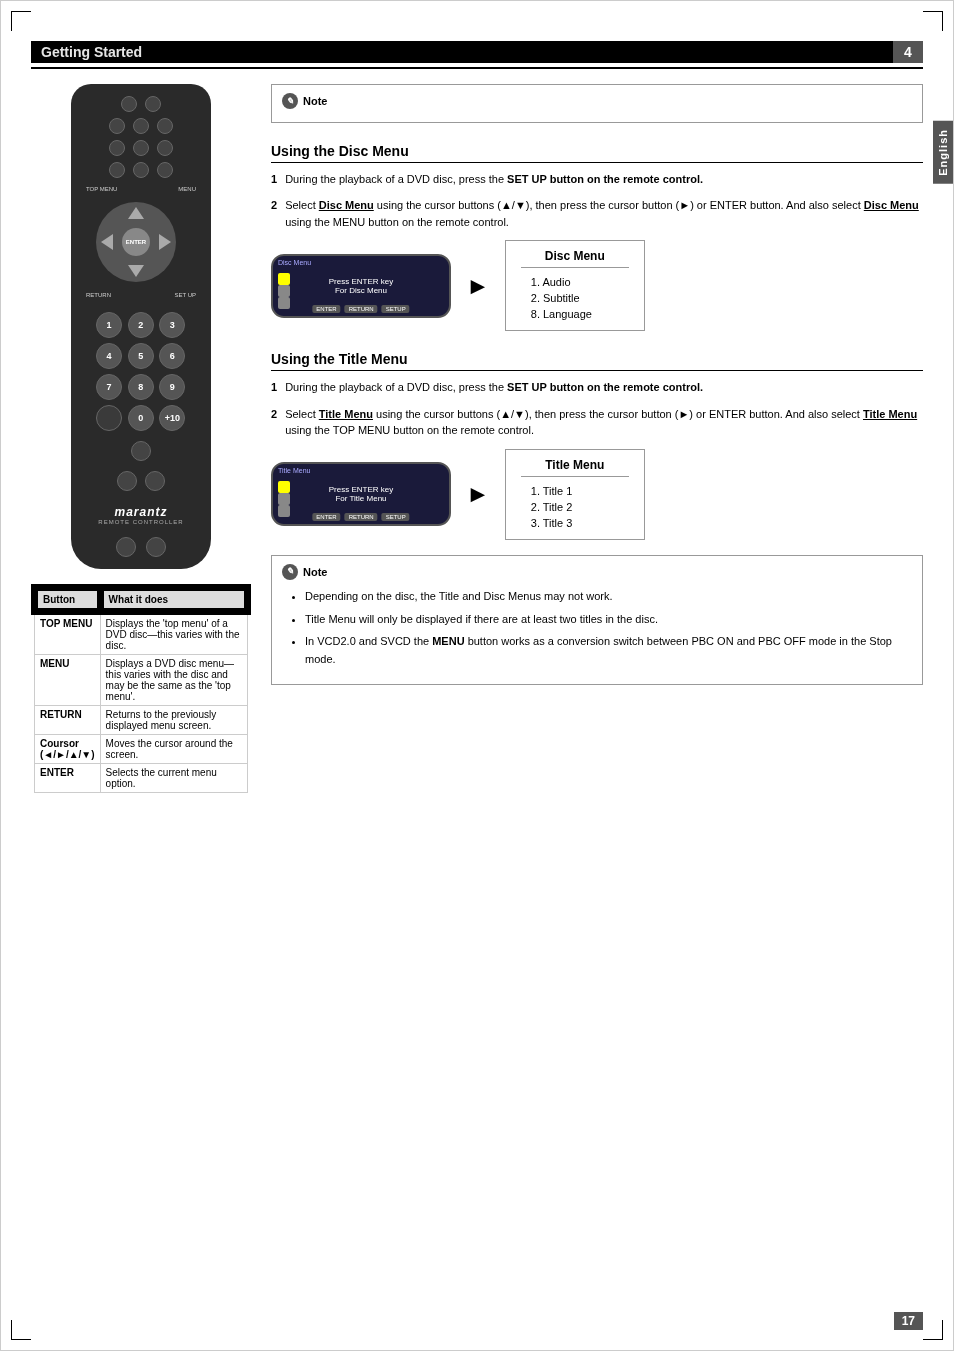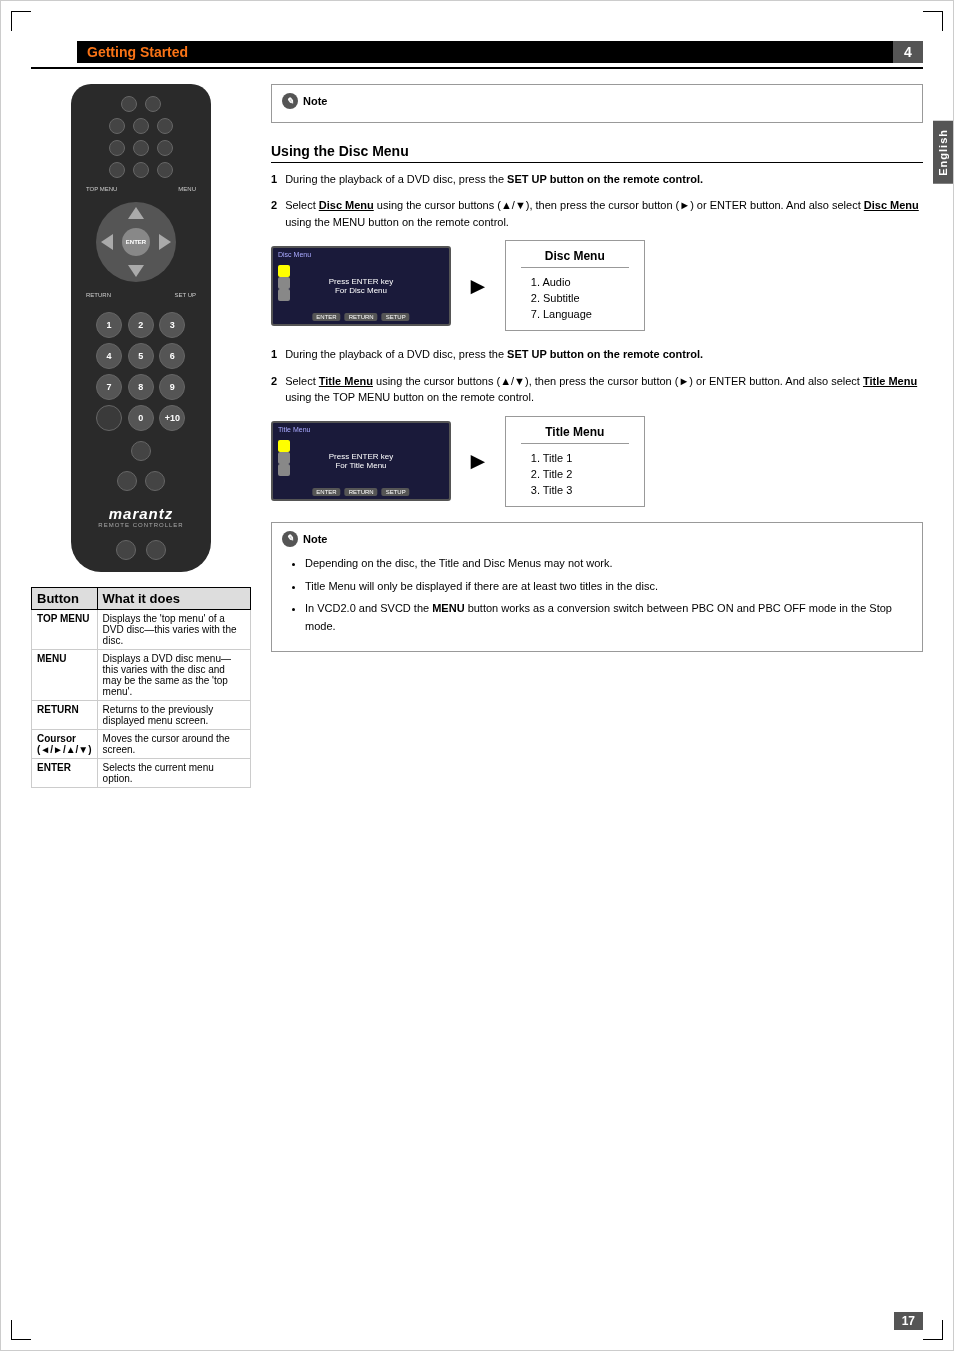--- a/index.html
+++ b/index.html
@@ -37,26 +37,25 @@
     
     .header-bar {
       display: flex;
       align-items: center;
       margin: 10px 30px 15px 30px;
       border-bottom: 2px solid #000;
       padding-bottom: 4px;
     }
     .header-title {
       background: #000;
-      color: #f97316;
+      color: #e5e5e5;
       font-size: 14px;
       font-weight: bold;
       padding: 3px 10px;
       flex: 1;
-      margin-left: 46px;
     }
     .page-number-tab {
       background: #555;
       color: #fff;
       font-size: 14px;
       font-weight: bold;
       padding: 3px 10px;
       min-width: 30px;
       text-align: center;
     }
@@ -237,21 +236,21 @@
       gap: 8px;
       margin-top: 4px;
     }
 
     .remote-brand {
       margin-top: 8px;
       text-align: center;
     }
 
     .remote-brand-name {
-      font-size: 15px;
+      font-size: 12px;
       font-weight: bold;
       font-style: italic;
       color: #fff;
       letter-spacing: 1px;
     }
 
     .remote-brand-sub {
       font-size: 6px;
       color: #aaa;
       letter-spacing: 1px;
@@ -268,22 +267,22 @@
       width: 100%;
       border-collapse: collapse;
       font-size: 10px;
       margin-top: 10px;
     }
 
     .button-table th {
       background: #ddd;
       padding: 3px 5px;
       text-align: left;
-      border: 1px solid #000000;
-      font-size: 13px;
+      border: 7px solid #000000;
+      font-size: 10px;
     }
 
     .button-table td {
       padding: 3px 5px;
       border: 1px solid #ccc;
       vertical-align: top;
     }
 
     .btn-name {
       font-weight: bold;
@@ -370,24 +369,24 @@
     
     .demo-area {
       display: flex;
       align-items: center;
       gap: 15px;
       margin-bottom: 15px;
     }
 
     .demo-screen {
       width: 180px;
-      height: 80px;
+      height: 64px;
       background: #1a1a3a;
       border: 2px solid #555;
-      border-radius: 3px;
+      border-radius: 13px;
       position: relative;
       padding: 5px;
       display: flex;
       flex-direction: column;
       justify-content: space-between;
     }
 
     .demo-icon-item {
       display: flex;
       align-items: center;
@@ -666,24 +665,25 @@
             <div class="demo-screen-btn">ENTER</div>
             <div class="demo-screen-btn">RETURN</div>
             <div class="demo-screen-btn">SETUP</div>
           </div>
         </div>
         <div class="demo-arrow">►</div>
         <div class="demo-result">
           <div class="demo-result-title">Disc Menu</div>
           <div class="demo-result-item">1.  Audio</div>
           <div class="demo-result-item">2.  Subtitle</div>
-          <div class="demo-result-item">7.  Language</div>
+          <div class="demo-result-item">8.  Language</div>
         </div>
       </div>
 
+      <div class="subsection-title">Using the Title Menu</div>
 
       <div class="instruction-item">
         <span class="instruction-num">1</span>
         <span class="instruction-text">During the playback of a DVD disc, press the <strong>SET UP button on the remote control.</strong></span>
       </div>
 
       <div class="instruction-item">
         <span class="instruction-num">2</span>
         <span class="instruction-text">Select <strong><span class="underline">Title Menu</span></strong> using the cursor buttons (▲/▼), then press the cursor button (►) or ENTER button. And also select <strong><span class="underline">Title Menu</span></strong> using the TOP MENU button on the remote control.</span>
       </div>

